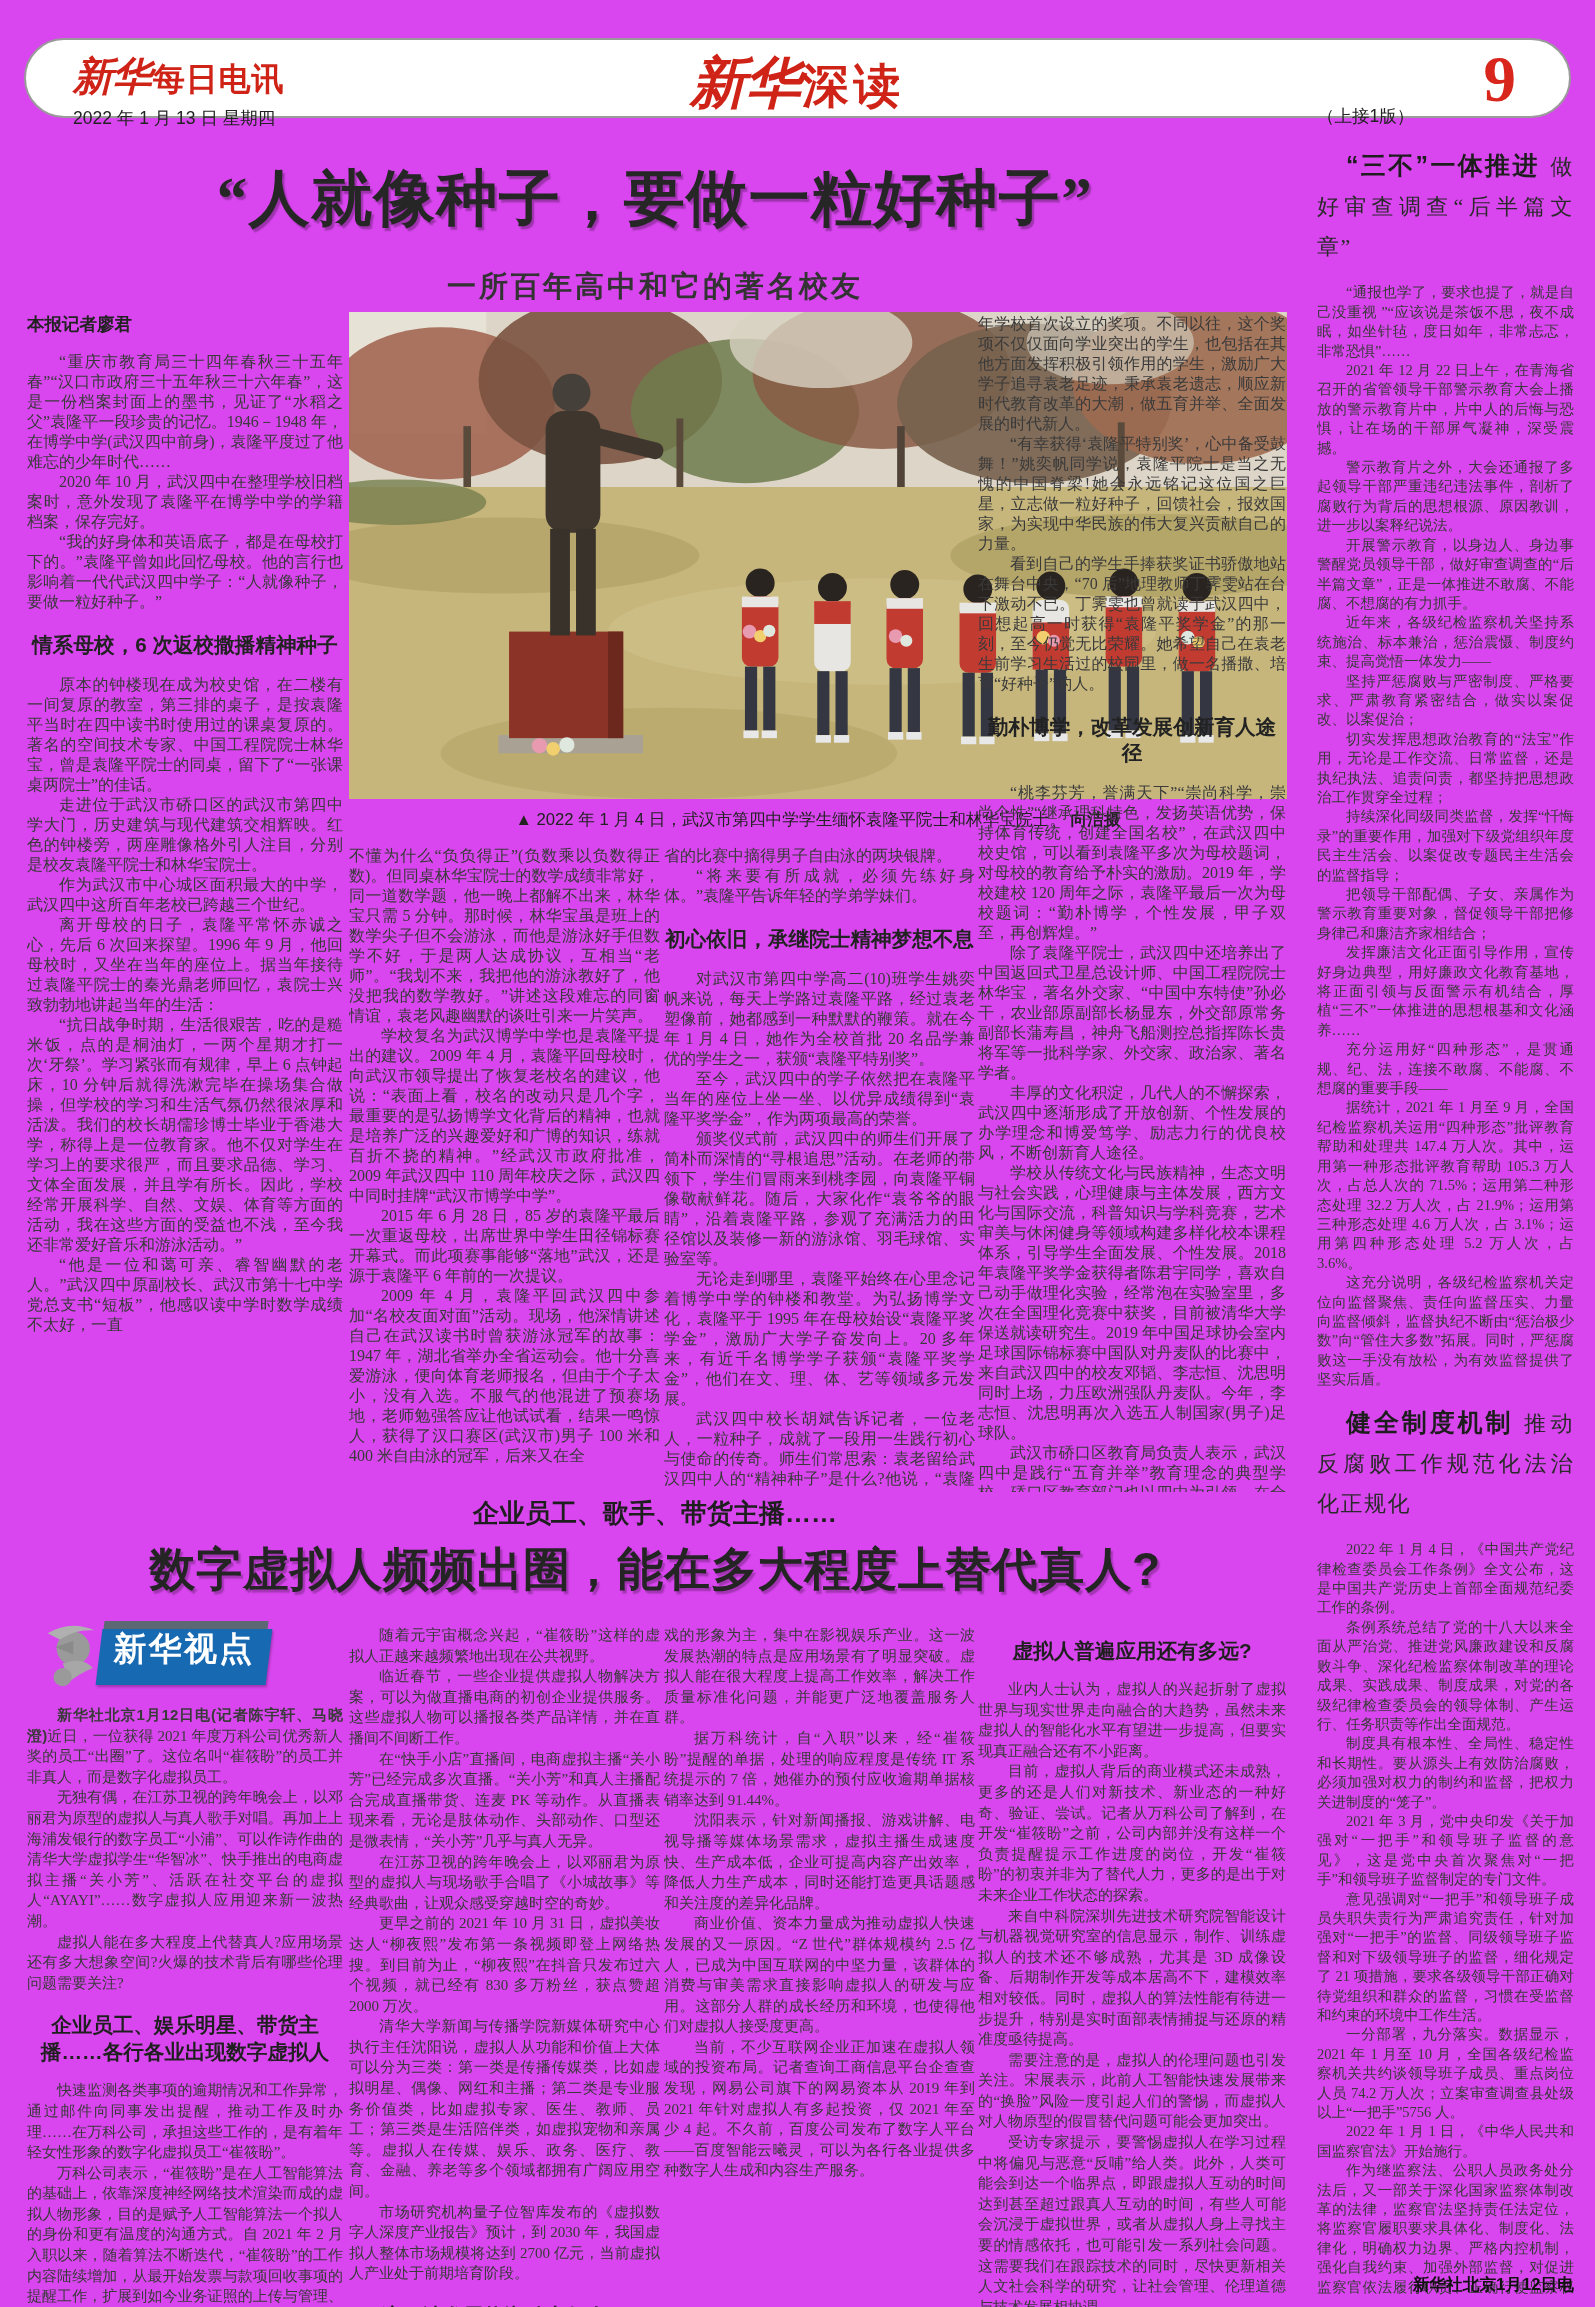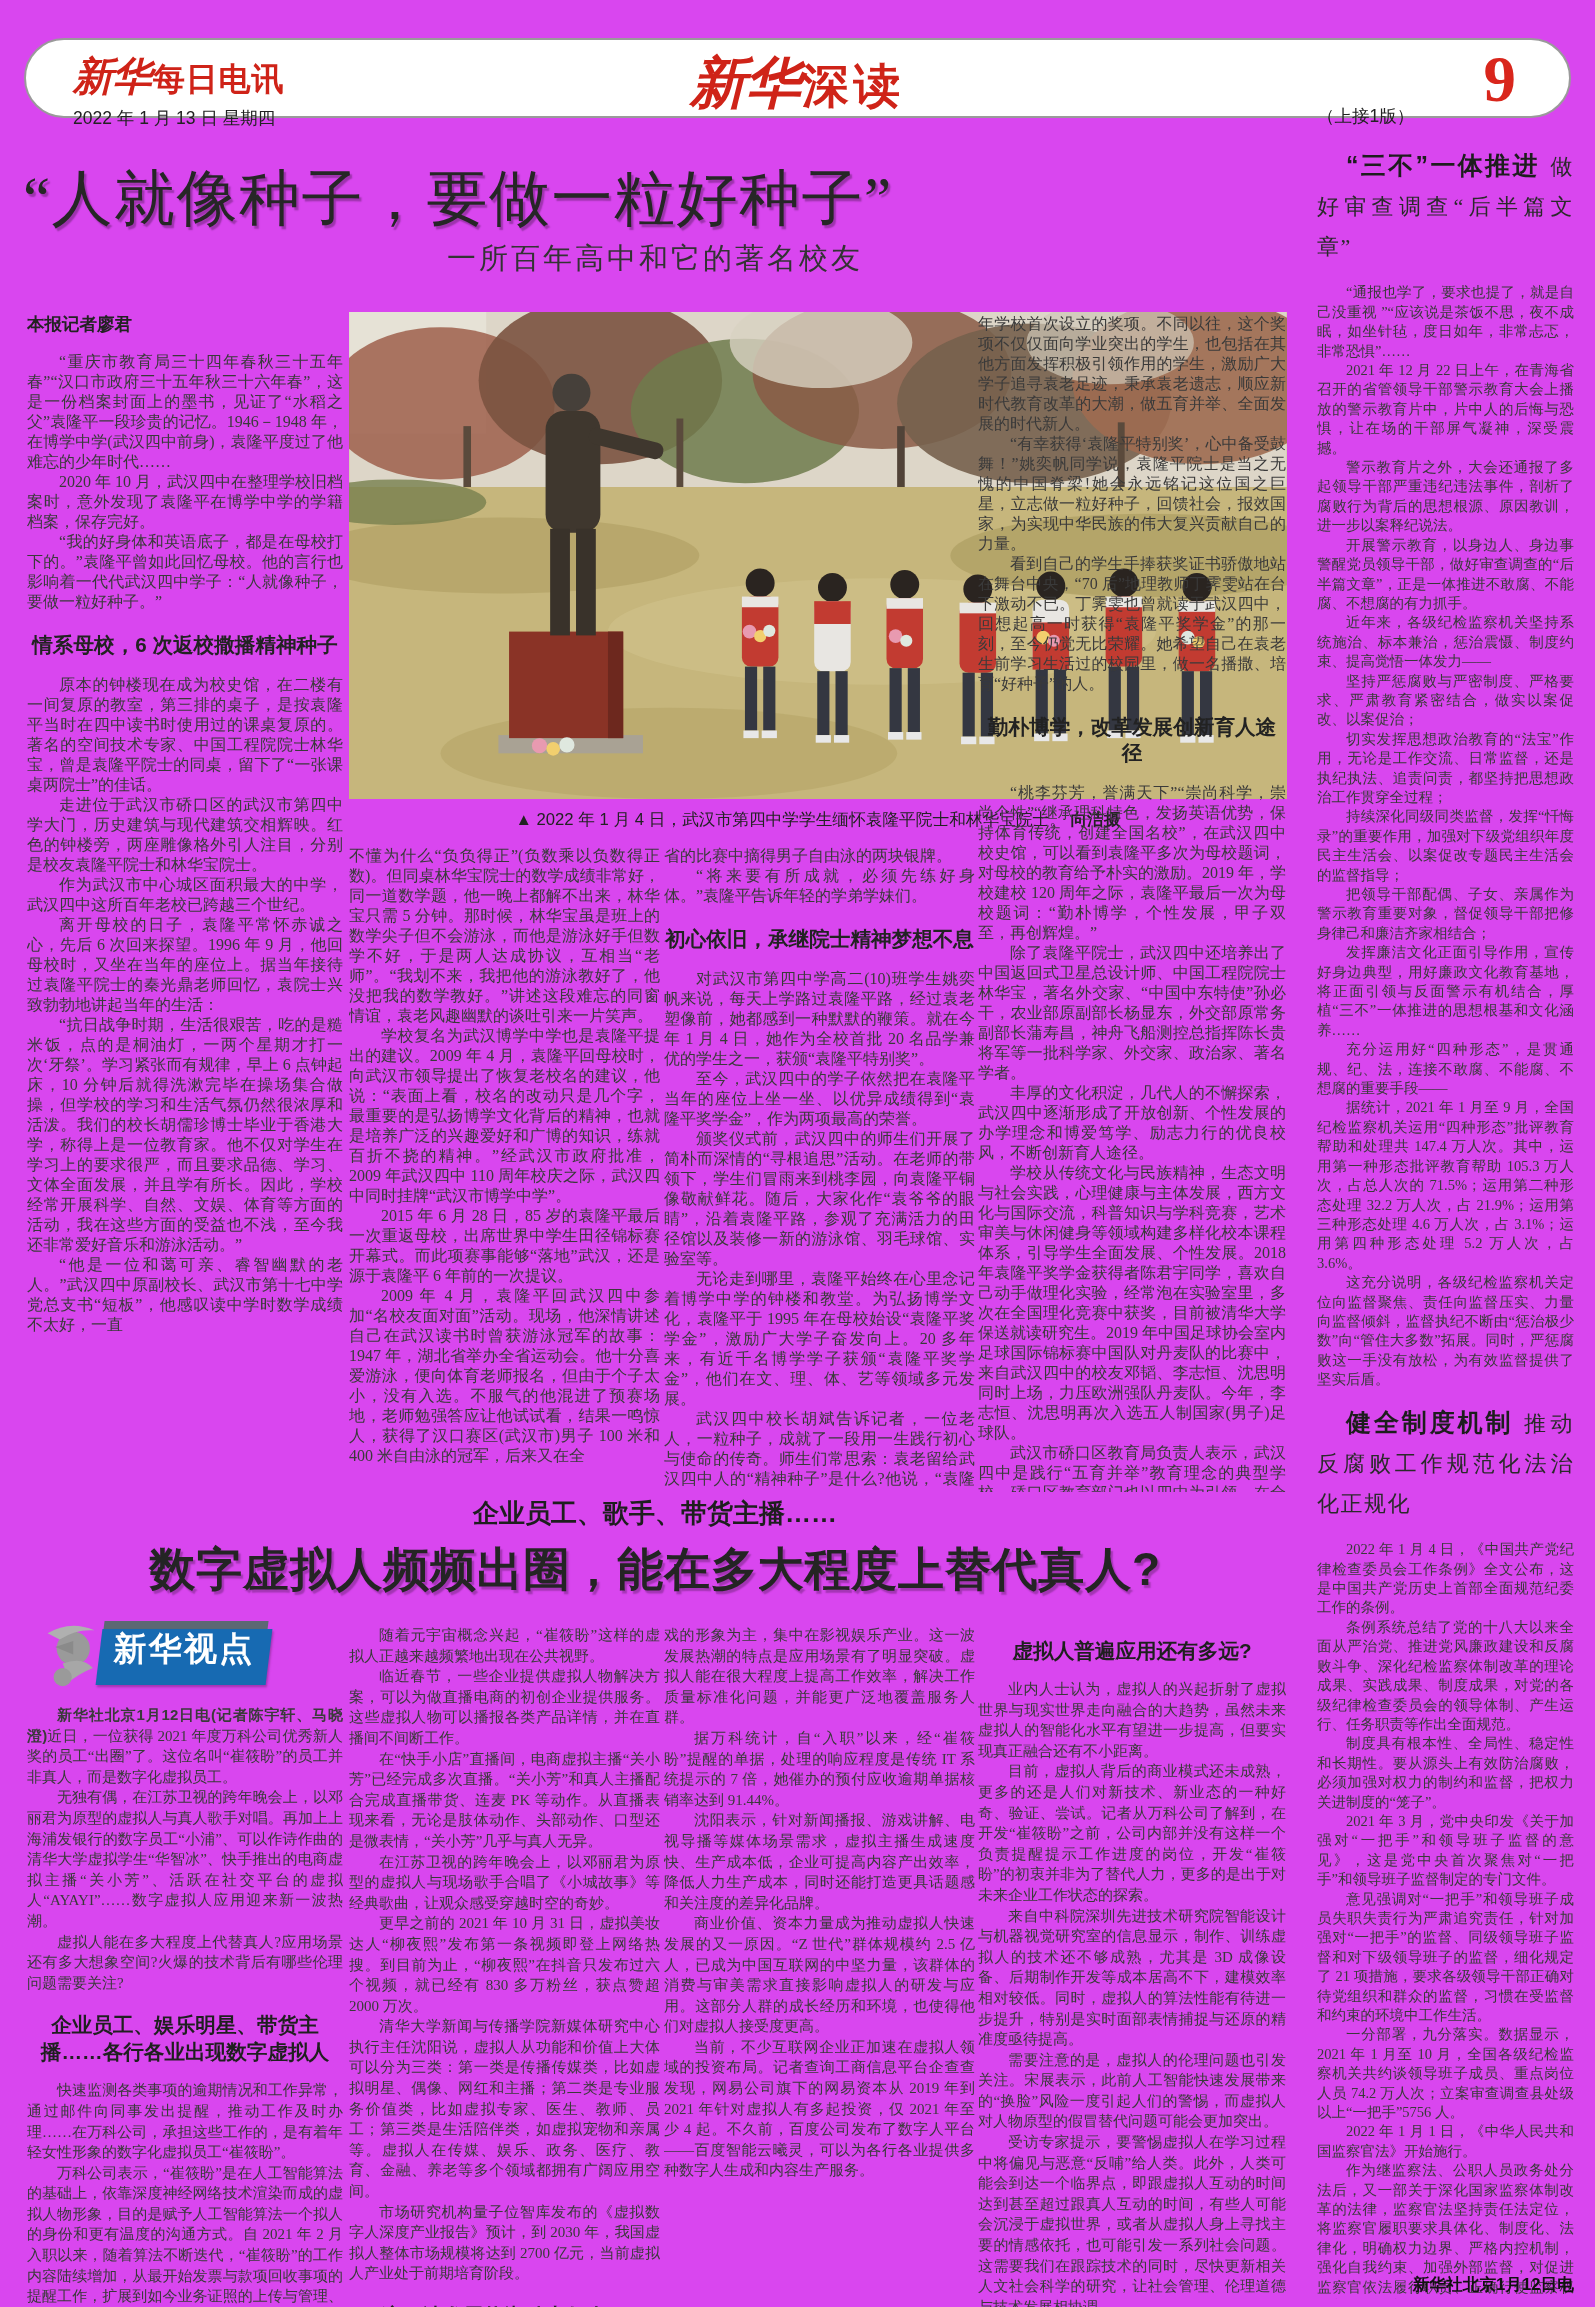--- a/index.html
+++ b/index.html
@@ -25,25 +25,25 @@
     font-family:"Liberation Serif",serif;}
 
   
   .para{margin:0;text-indent:2em;text-align:justify;}
   .noindent-first .para:first-child{text-indent:0;}
   .col{position:absolute;overflow:hidden;font-size:16px;line-height:20px;color:#3a3a3a;}
   .sec-head{font-family:"Liberation Sans","DejaVu Sans",sans-serif;font-weight:bold;color:#222;
     font-size:20.6px;text-align:center;margin:20px 0 16.7px 0;line-height:26px;text-indent:0;}
 
   
-  .main-headline{position:absolute;left:23px;width:1264px;top:158px;
-    font-size:61px;font-weight:normal;color:#262626;letter-spacing:1.5px;
+  .main-headline{position:absolute;left:23px;width:1264px;top:158px;text-align:center;
+    font-size:61px;font-weight:bold;color:#262626;letter-spacing:1.5px;
     text-shadow:2.3px 3px 1.5px rgba(0,0,0,.28);font-family:"Liberation Serif",serif;}
-  .sub-headline{position:absolute;left:23px;width:1264px;top:239px;text-align:center;
-    font-size:29px;color:#333;letter-spacing:3px;}
+  .sub-headline{position:absolute;left:23px;width:1264px;top:267px;text-align:center;
+    font-size:29px;color:#333;letter-spacing:3px;font-weight:bold;}
   .byline{font-family:"Liberation Sans","DejaVu Sans",sans-serif;font-weight:bold;font-size:17.5px;
     color:#222;margin:0 0 18px 0;text-indent:0;}
 
   .photo-box{position:absolute;left:349px;top:312px;width:938px;height:487px;overflow:hidden;background:#c9b97c;}
   .photo-caption{position:absolute;left:349px;top:808px;width:938px;text-align:center;
     font-family:"Liberation Sans","DejaVu Sans",sans-serif;font-size:16.7px;color:#222;}
   .photo-caption b{margin-left:4.6px;}
 
   
   .jump-col{position:absolute;left:1317px;top:107px;width:257px;height:2192px;overflow:hidden;

